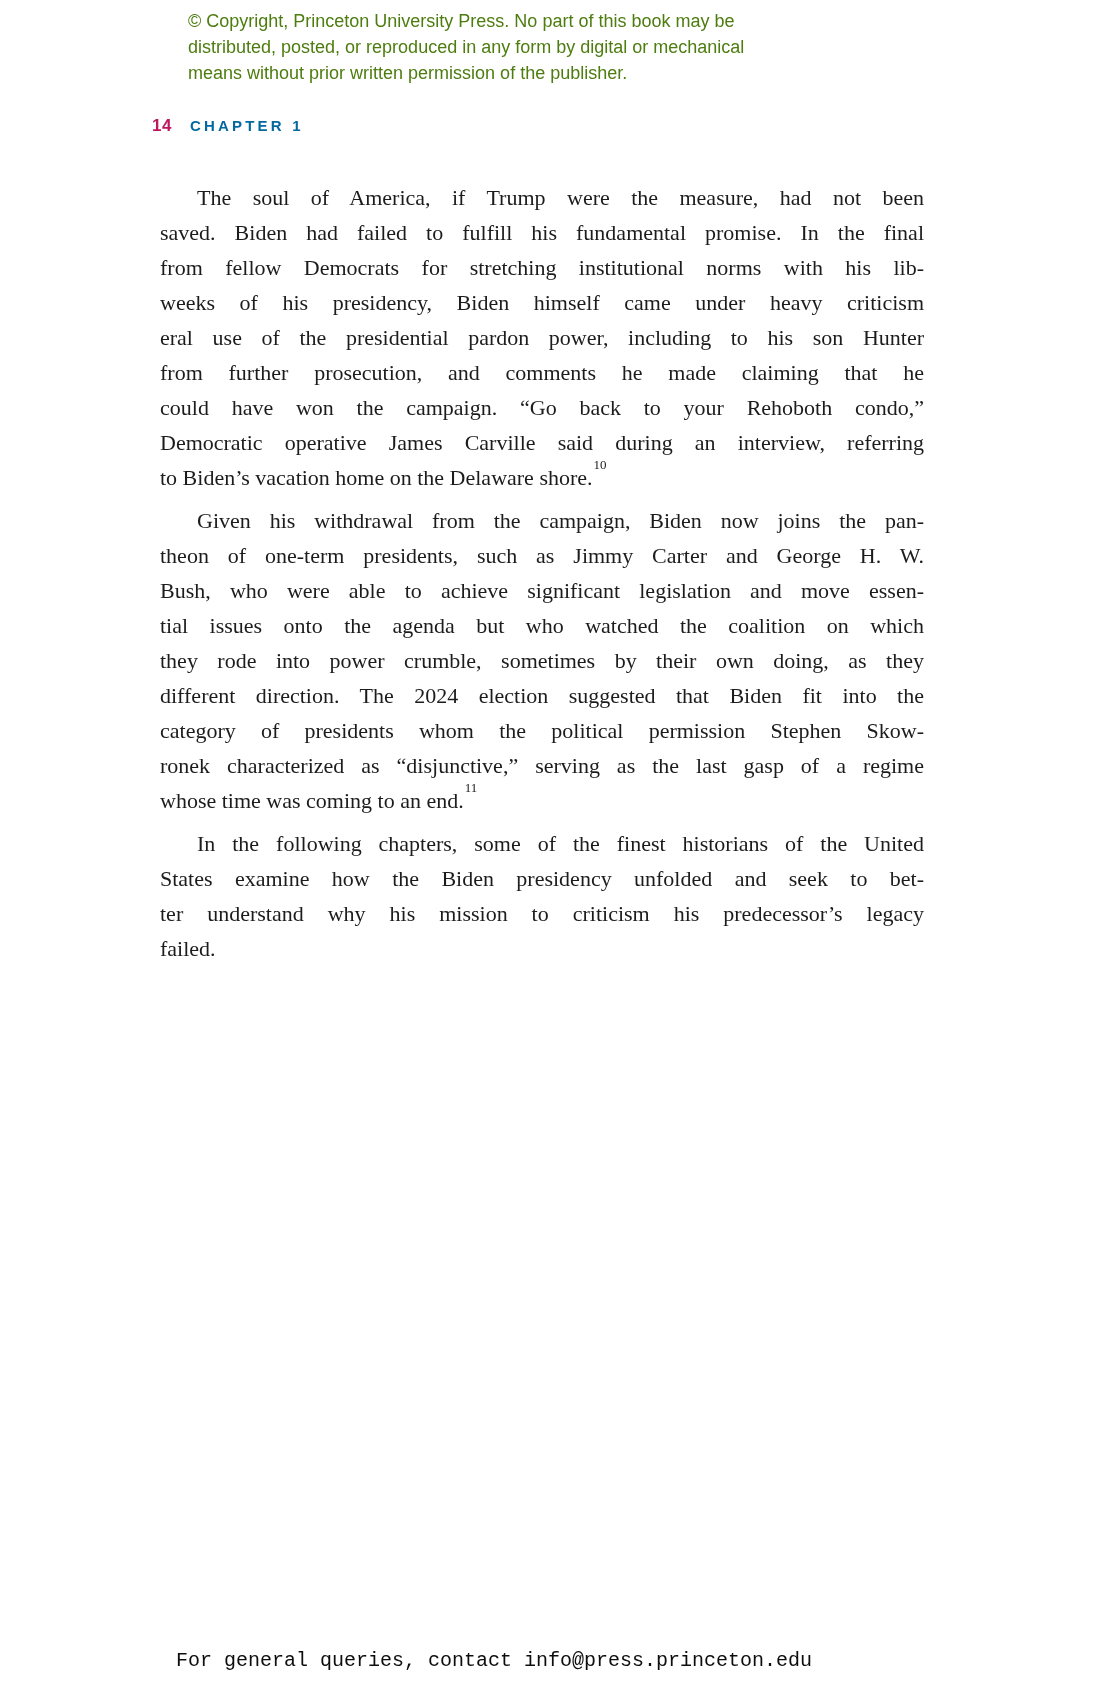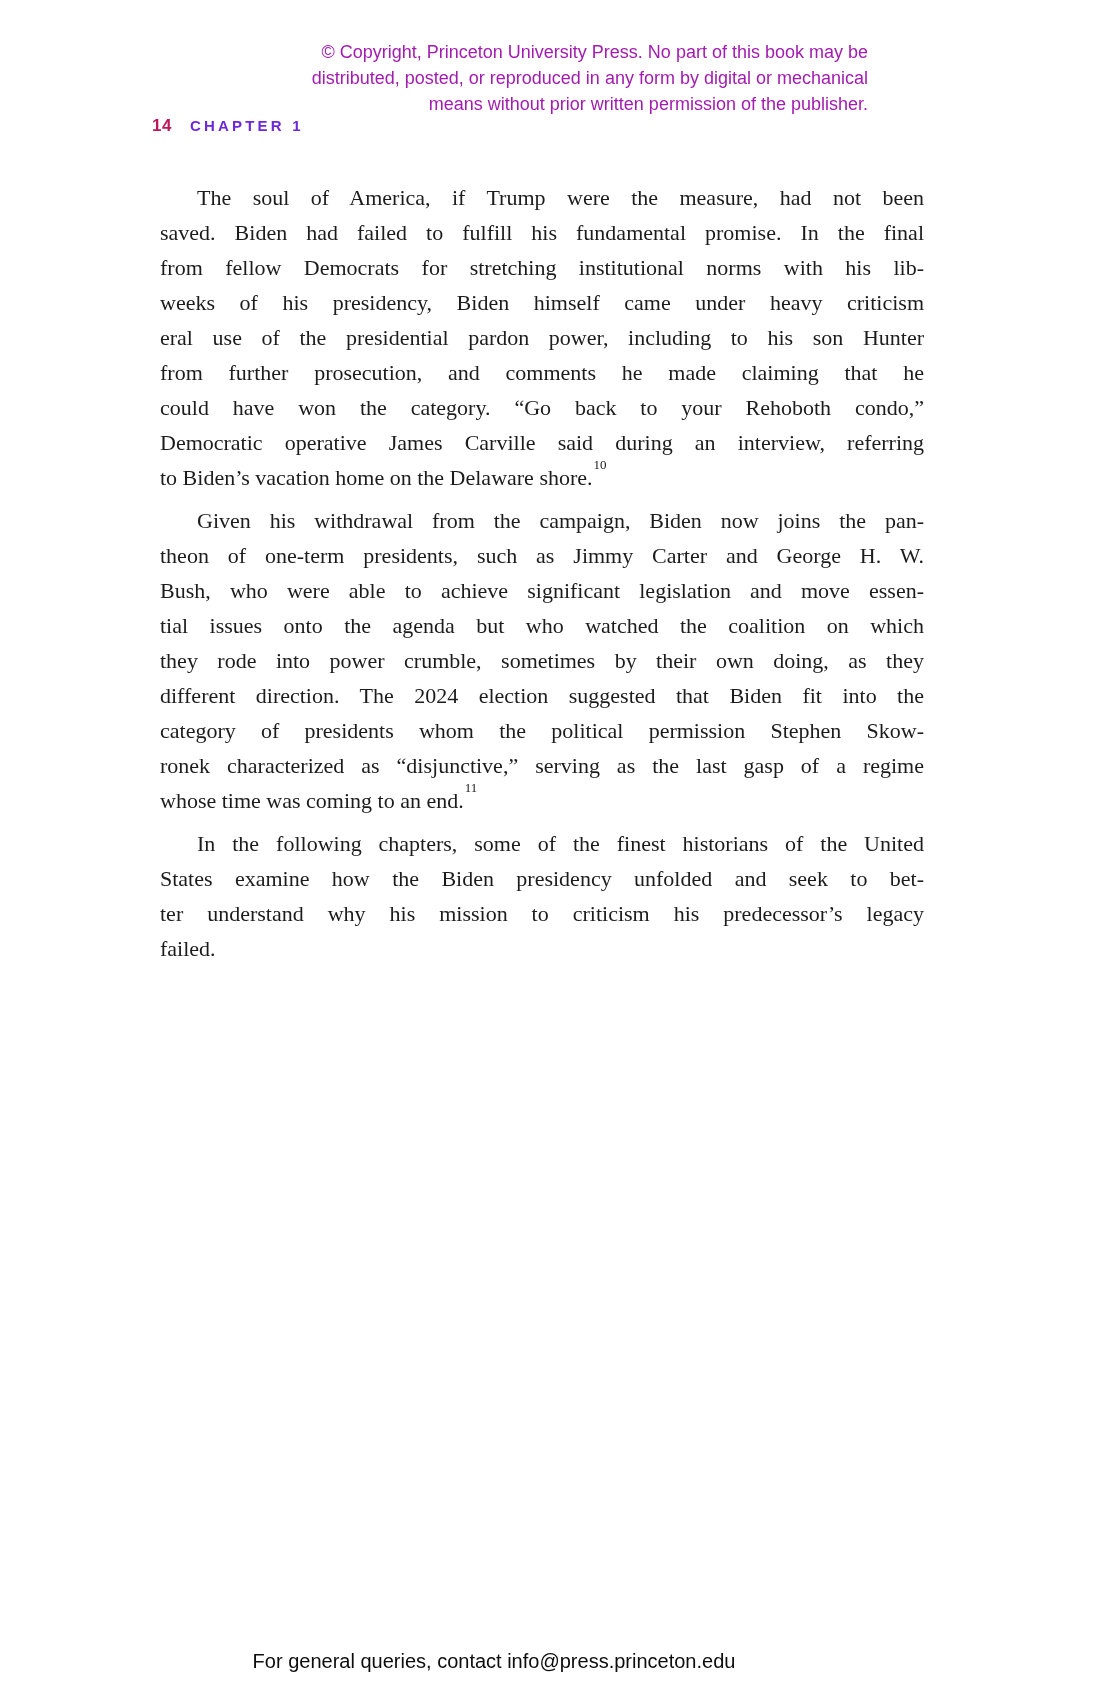--- a/index.html
+++ b/index.html
@@ -17,23 +17,22 @@
 
   
   .copyright {
     position: absolute;
     left: 188px;
     top: 8px;
     width: 680px;
     font-family: "Liberation Sans", sans-serif;
     font-size: 18px;
     line-height: 26px;
-    color: #a21caf;
-    text-align: right;
-    margin-top: 31px;
+    color: #4d7c0f;
+    text-align: left;
   }
 
   
   .running-head {
     position: absolute;
     left: 152px;
     top: 116px;
     font-family: "Liberation Sans", sans-serif;
     color: #1a1a1a;
     white-space: nowrap;
@@ -42,21 +41,21 @@
     font-size: 17px;
     font-weight: 700;
     letter-spacing: 0.5px;
     margin-right: 18px;
     color: #be185d;
   }
   .chapter-label {
     font-size: 15px;
     font-weight: 700;
     letter-spacing: 3.2px;
-    color: #6d28d9;
+    color: #0369a1;
     text-align: right;
   }
 
   
   .body-text {
     position: absolute;
     left: 152px;
     top: 172px;
     width: 780px;
     font-family: "Liberation Serif", serif;
@@ -79,21 +78,21 @@
     margin-left: 1px;
   }
 
   
   .page-footer {
     position: absolute;
     left: 0;
     top: 1648px;
     width: 988px;
     text-align: center;
-    font-family: Liberation Sans, sans-serif;
+    font-family: Liberation Mono, monospace;
     font-size: 20px;
     line-height: 26px;
     color: #0d0d0d;
   }
 </style>
 </head>
 <body>
 
 <div class="page">
 
@@ -108,21 +107,21 @@
   </div>
 
   <main class="body-text">
       <div class="para">
         <div class="line first"><span>The soul of America, if Trump were the measure, had not been</span></div>
         <div class="line"><span>saved. Biden had failed to fulfill his fundamental promise. In the final</span></div>
         <div class="line"><span>from fellow Democrats for stretching institutional norms with his lib-</span></div>
         <div class="line"><span>weeks of his presidency, Biden himself came under heavy criticism</span></div>
         <div class="line"><span>eral use of the presidential pardon power, including to his son Hunter</span></div>
         <div class="line"><span>from further prosecution, and comments he made claiming that he</span></div>
-        <div class="line"><span>could have won the category. “Go back to your Rehoboth condo,”</span></div>
+        <div class="line"><span>could have won the campaign. “Go back to your Rehoboth condo,”</span></div>
         <div class="line"><span>Democratic operative James Carville said during an interview, referring</span></div>
         <div class="line last"><span>to Biden’s vacation home on the Delaware shore.</span><sup class="fn">10</sup></div>
       </div>
       <div class="para">
         <div class="line first"><span>Given his withdrawal from the campaign, Biden now joins the pan-</span></div>
         <div class="line"><span>theon of one-term presidents, such as Jimmy Carter and George H. W.</span></div>
         <div class="line"><span>Bush, who were able to achieve significant legislation and move essen-</span></div>
         <div class="line"><span>tial issues onto the agenda but who watched the coalition on which</span></div>
         <div class="line"><span>they rode into power crumble, sometimes by their own doing, as they</span></div>
         <div class="line"><span>different direction. The 2024 election suggested that Biden fit into the</span></div>

